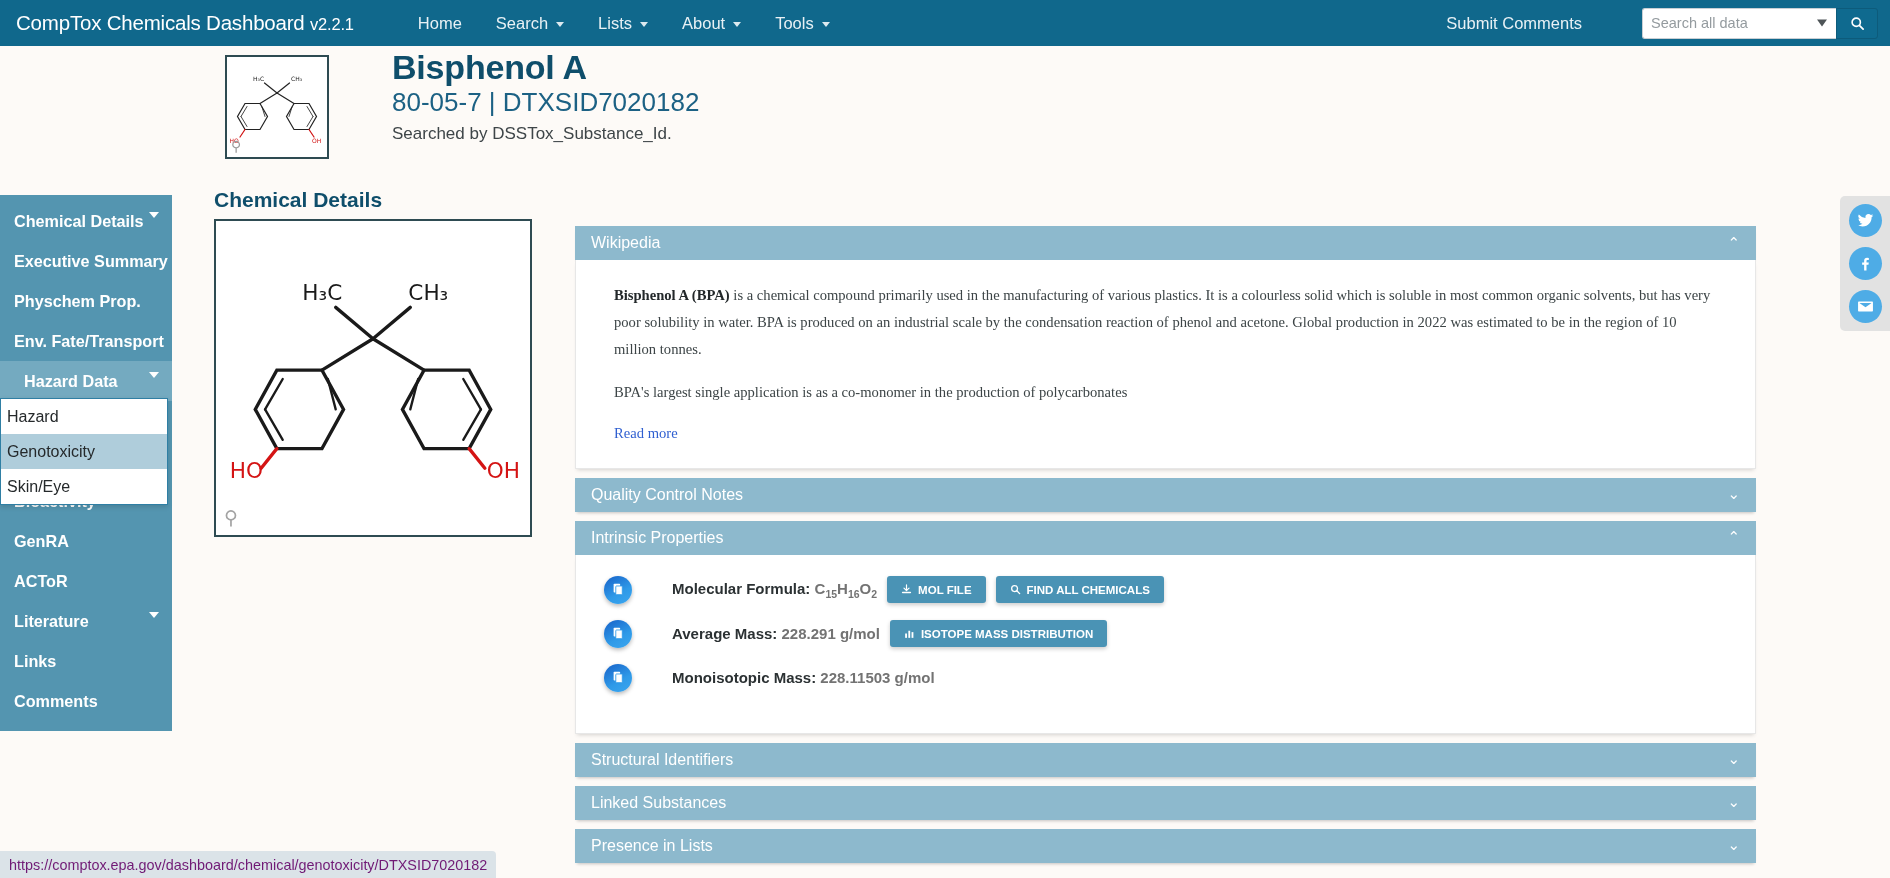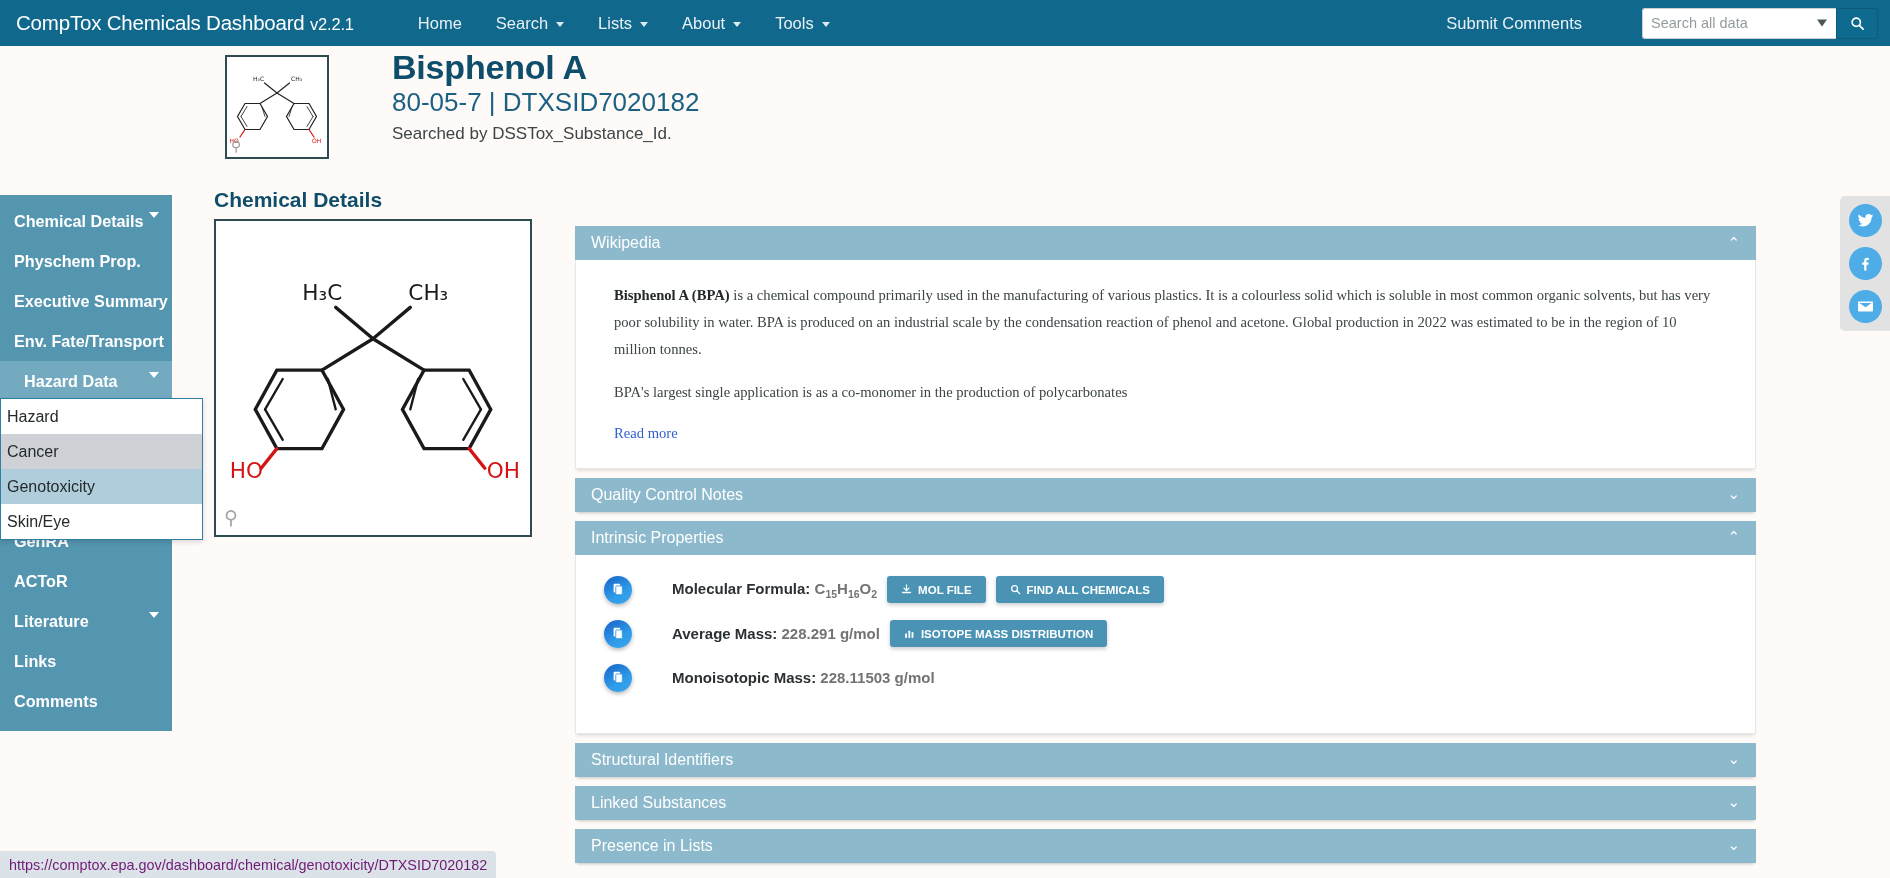--- a/index.html
+++ b/index.html
@@ -116,21 +116,21 @@
     position: absolute; right: 13px; top: 11px;
     width: 0; height: 0;
     border-left: 5px solid transparent;
     border-right: 5px solid transparent;
     border-top: 6px solid #ffffff;
   }
 
   
   .dropdown {
     position: absolute; left: 0; top: 398px;
-    width: 203px;
+    width: 168px;
     background: #ffffff;
     border: 1px solid #2f7fa4;
     z-index: 40;
     box-shadow: 0 2px 5px rgba(0,0,0,0.14);
   }
   .dd-item {
     height: 35px; display: flex; align-items: center;
     padding-left: 6px; font-size: 16px; color: #25292b;
     cursor: pointer; white-space: nowrap;
   }
@@ -329,24 +329,24 @@
   <div class="chem-searchedby">Searched by DSSTox_Substance_Id.</div>
 </div>
 <div class="section-title">Chemical Details</div>
 
 <div class="sidebar">
   <div class="side-item">
     <span>Chemical Details</span>
     <span class="side-caret"></span>
   </div>
   <div class="side-item">
+    <span>Executive Summary</span>
+  </div>
+  <div class="side-item">
     <span>Physchem Prop.</span>
-  </div>
-  <div class="side-item">
-    <span>Executive Summary</span>
   </div>
   <div class="side-item">
     <span>Env. Fate/Transport</span>
   </div>
   <div class="side-item active">
     <span>Hazard Data</span>
     <span class="side-caret"></span>
   </div>
   <div class="side-item">
     <span>ADME</span>
@@ -371,23 +371,20 @@
     <span>Links</span>
   </div>
   <div class="side-item">
     <span>Comments</span>
   </div>
 </div>
 
 <div class="dropdown">
   <div class="dd-item">
     <span>Hazard</span>
-  </div>
-  <div class="dd-item hover">
-    <span>Cancer</span>
   </div>
   <div class="dd-item selected">
     <span>Genotoxicity</span>
   </div>
   <div class="dd-item">
     <span>Skin/Eye</span>
   </div>
 </div>
 
 <div class="struct-box">

